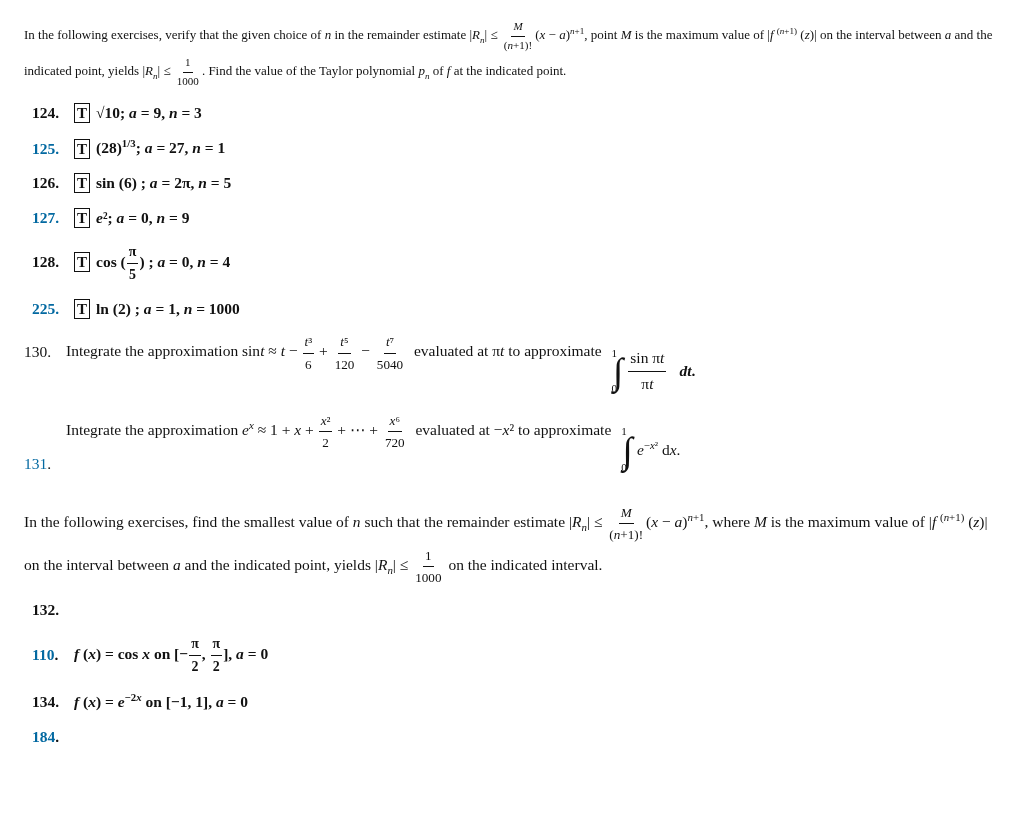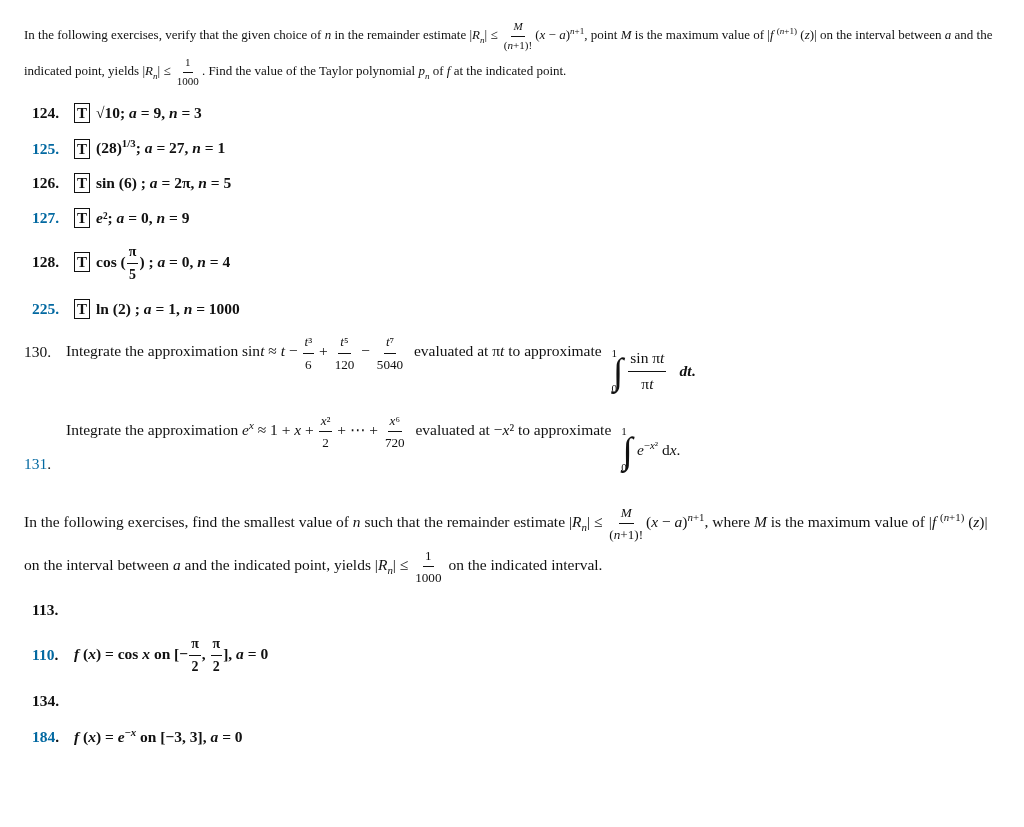--- a/index.html
+++ b/index.html
@@ -205,36 +205,36 @@
       <span class="den">(<em>n</em>+1)!</span>
     </span>(<em>x</em> − <em>a</em>)<sup><em>n</em>+1</sup>, where <em>M</em> is the maximum value of |<em>f</em> <sup>(<em>n</em>+1)</sup> (<em>z</em>)| on the interval between <em>a</em> and the indicated point, yields |<em>R</em><sub><em>n</em></sub>| ≤ <span class="frac">
       <span class="num">1</span>
       <span class="den">1000</span>
     </span> on the indicated interval.
 </div>
 
 <ul class="exercise-list">
 
   <li class="exercise-item">
-    <span class="exercise-num">113.</span>
+    <span class="exercise-num">132.</span>
   </li>
 
   <li class="exercise-item">
     <span class="exercise-num"><a href="#">110</a>.</span>
     <span><em>f</em> (<em>x</em>) = cos <em>x</em> on [−<span class="frac" style="font-size:0.9em;">
           <span class="num">π</span>
           <span class="den">2</span>
         </span>, <span class="frac" style="font-size:0.9em;">
           <span class="num">π</span>
           <span class="den">2</span>
         </span>], <em>a</em> = 0</span>
   </li>
 
   <li class="exercise-item">
     <span class="exercise-num">134.</span>
+    <span><em>f</em> (<em>x</em>) = <em>e</em><sup>−2<em>x</em></sup> on [−1, 1], <em>a</em> = 0</span>
   </li>
 
   <li class="exercise-item">
     <span class="exercise-num"><a href="#">184</a>.</span>
-    <span><em>f</em> (<em>x</em>) = <em>e</em><sup>−<em>x</em></sup> on [−3, 3], <em>a</em> = 0</span>
   </li>
 
 </ul>
 
 </body></html>

